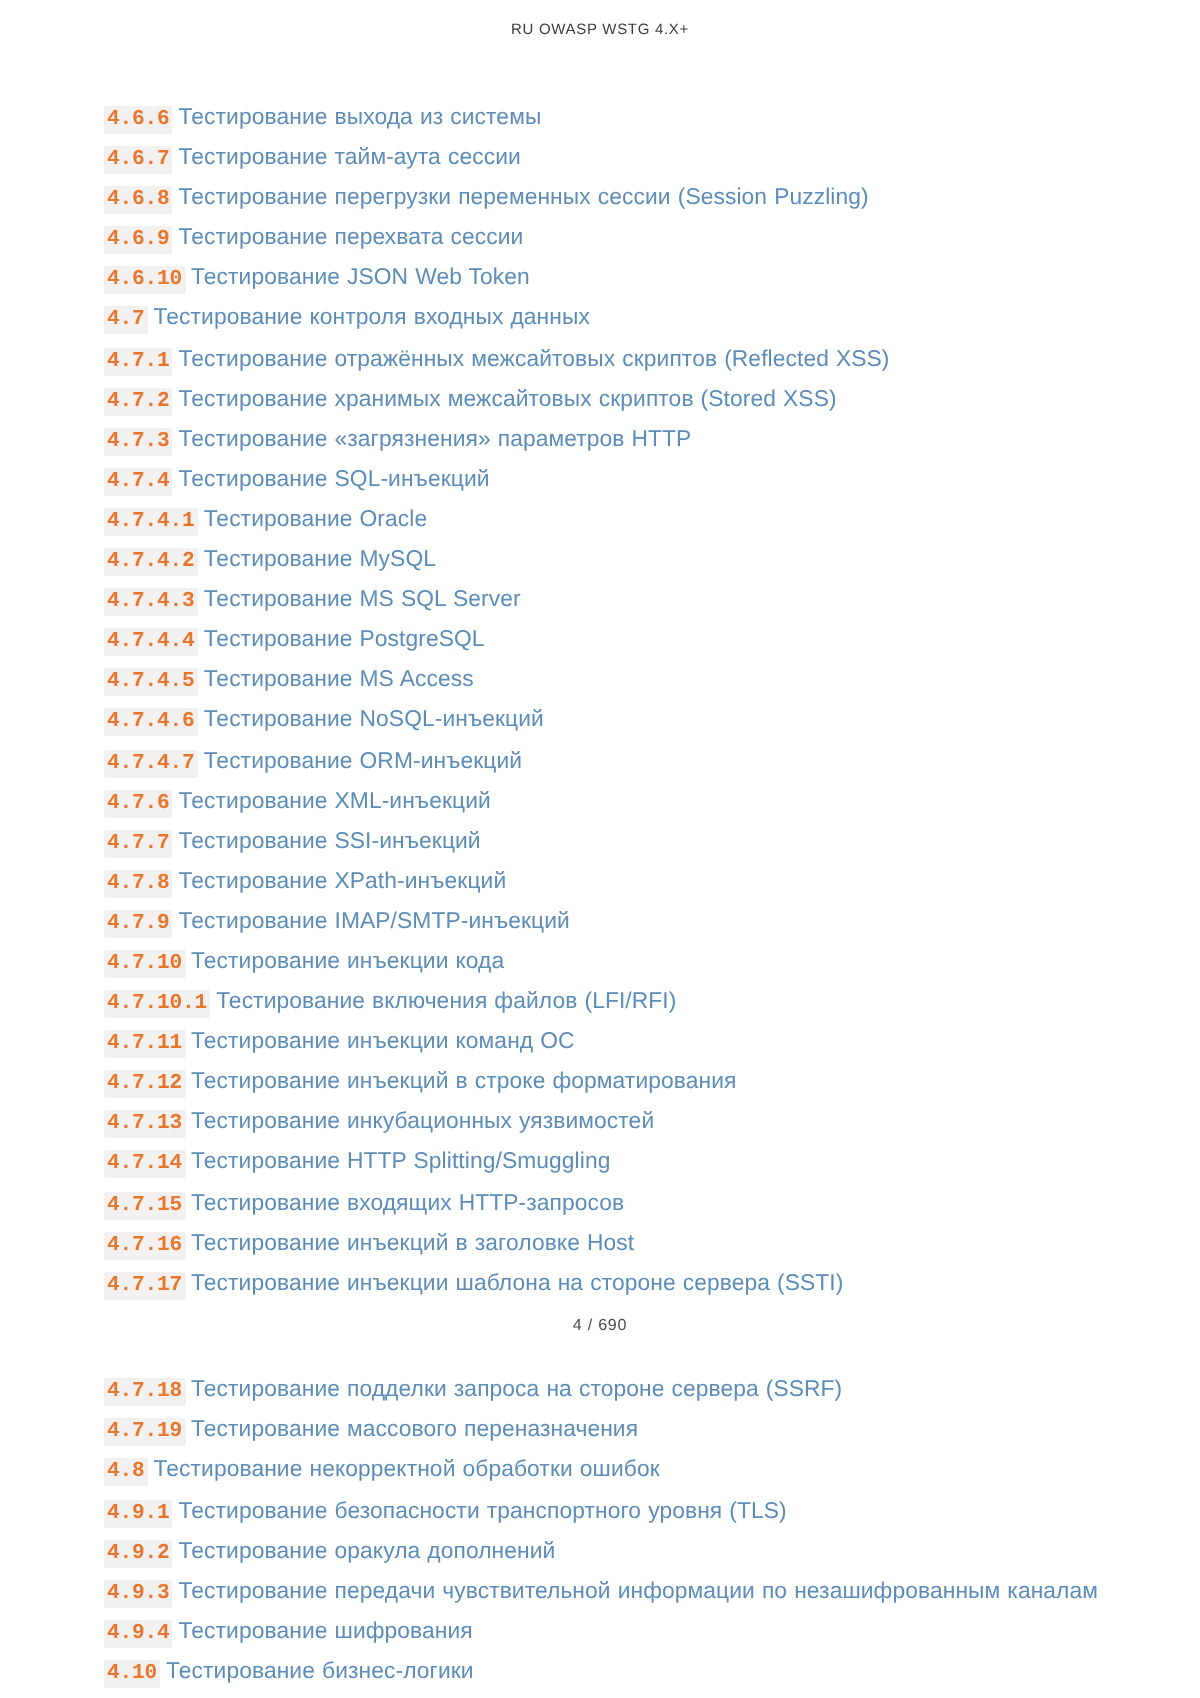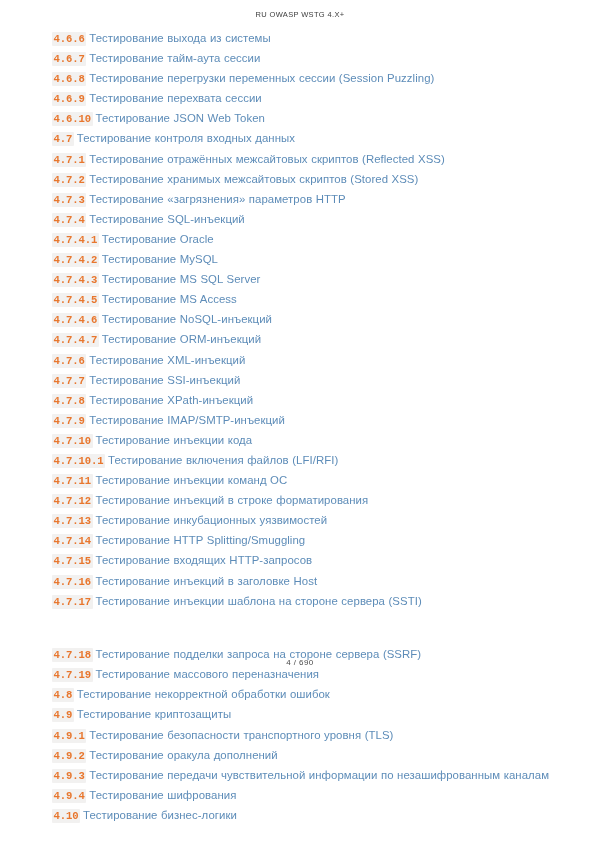--- a/index.html
+++ b/index.html
@@ -86,53 +86,53 @@
   }
 </style>
 </head>
 <body>
 
 <div class="page">
 
   <div class="doc-header">RU OWASP WSTG 4.X+</div>
 
   <div class="toc">
-      <a class="toc-entry" href="#" style="text-decoration: none;"><span class="toc-num">4.6.6</span><span class="toc-text">Тестирование выхода из системы</span></a>
+      <a class="toc-entry" href="#" style="text-decoration: none; margin-top: 21px;"><span class="toc-num">4.6.6</span><span class="toc-text">Тестирование выхода из системы</span></a>
       <a class="toc-entry" href="#" style="text-decoration: none;"><span class="toc-num">4.6.7</span><span class="toc-text">Тестирование тайм-аута сессии</span></a>
       <a class="toc-entry" href="#" style="text-decoration: none;"><span class="toc-num">4.6.8</span><span class="toc-text">Тестирование перегрузки переменных сессии (Session Puzzling)</span></a>
       <a class="toc-entry" href="#" style="text-decoration: none;"><span class="toc-num">4.6.9</span><span class="toc-text">Тестирование перехвата сессии</span></a>
       <a class="toc-entry" href="#" style="text-decoration: none;"><span class="toc-num">4.6.10</span><span class="toc-text">Тестирование JSON Web Token</span></a>
       <a class="toc-entry" href="#" style="text-decoration: none;"><span class="toc-num">4.7</span><span class="toc-text">Тестирование контроля входных данных</span></a>
       <a class="toc-entry" href="#" style="text-decoration: none;"><span class="toc-num">4.7.1</span><span class="toc-text">Тестирование отражённых межсайтовых скриптов (Reflected XSS)</span></a>
       <a class="toc-entry" href="#" style="text-decoration: none;"><span class="toc-num">4.7.2</span><span class="toc-text">Тестирование хранимых межсайтовых скриптов (Stored XSS)</span></a>
       <a class="toc-entry" href="#" style="text-decoration: none;"><span class="toc-num">4.7.3</span><span class="toc-text">Тестирование «загрязнения» параметров HTTP</span></a>
       <a class="toc-entry" href="#" style="text-decoration: none;"><span class="toc-num">4.7.4</span><span class="toc-text">Тестирование SQL-инъекций</span></a>
       <a class="toc-entry" href="#" style="text-decoration: none;"><span class="toc-num">4.7.4.1</span><span class="toc-text">Тестирование Oracle</span></a>
       <a class="toc-entry" href="#" style="text-decoration: none;"><span class="toc-num">4.7.4.2</span><span class="toc-text">Тестирование MySQL</span></a>
       <a class="toc-entry" href="#" style="text-decoration: none;"><span class="toc-num">4.7.4.3</span><span class="toc-text">Тестирование MS SQL Server</span></a>
+      <a class="toc-entry" href="#" style="text-decoration: none;"><span class="toc-num">4.7.4.4</span><span class="toc-text">Тестирование PostgreSQL</span></a>
       <a class="toc-entry" href="#" style="text-decoration: none;"><span class="toc-num">4.7.4.5</span><span class="toc-text">Тестирование MS Access</span></a>
       <a class="toc-entry" href="#" style="text-decoration: none;"><span class="toc-num">4.7.4.6</span><span class="toc-text">Тестирование NoSQL-инъекций</span></a>
       <a class="toc-entry" href="#" style="text-decoration: none;"><span class="toc-num">4.7.4.7</span><span class="toc-text">Тестирование ORM-инъекций</span></a>
       <a class="toc-entry" href="#" style="text-decoration: none;"><span class="toc-num">4.7.6</span><span class="toc-text">Тестирование XML-инъекций</span></a>
       <a class="toc-entry" href="#" style="text-decoration: none;"><span class="toc-num">4.7.7</span><span class="toc-text">Тестирование SSI-инъекций</span></a>
       <a class="toc-entry" href="#" style="text-decoration: none;"><span class="toc-num">4.7.8</span><span class="toc-text">Тестирование XPath-инъекций</span></a>
       <a class="toc-entry" href="#" style="text-decoration: none;"><span class="toc-num">4.7.9</span><span class="toc-text">Тестирование IMAP/SMTP-инъекций</span></a>
       <a class="toc-entry" href="#" style="text-decoration: none;"><span class="toc-num">4.7.10</span><span class="toc-text">Тестирование инъекции кода</span></a>
       <a class="toc-entry" href="#" style="text-decoration: none;"><span class="toc-num">4.7.10.1</span><span class="toc-text">Тестирование включения файлов (LFI/RFI)</span></a>
       <a class="toc-entry" href="#" style="text-decoration: none;"><span class="toc-num">4.7.11</span><span class="toc-text">Тестирование инъекции команд ОС</span></a>
       <a class="toc-entry" href="#" style="text-decoration: none;"><span class="toc-num">4.7.12</span><span class="toc-text">Тестирование инъекций в строке форматирования</span></a>
       <a class="toc-entry" href="#" style="text-decoration: none;"><span class="toc-num">4.7.13</span><span class="toc-text">Тестирование инкубационных уязвимостей</span></a>
       <a class="toc-entry" href="#" style="text-decoration: none;"><span class="toc-num">4.7.14</span><span class="toc-text">Тестирование HTTP Splitting/Smuggling</span></a>
       <a class="toc-entry" href="#" style="text-decoration: none;"><span class="toc-num">4.7.15</span><span class="toc-text">Тестирование входящих HTTP-запросов</span></a>
       <a class="toc-entry" href="#" style="text-decoration: none;"><span class="toc-num">4.7.16</span><span class="toc-text">Тестирование инъекций в заголовке Host</span></a>
       <a class="toc-entry" href="#" style="text-decoration: none;"><span class="toc-num">4.7.17</span><span class="toc-text">Тестирование инъекции шаблона на стороне сервера (SSTI)</span></a>
       <a class="toc-entry" href="#" style="text-decoration: none; margin-top: 37px;"><span class="toc-num">4.7.18</span><span class="toc-text">Тестирование подделки запроса на стороне сервера (SSRF)</span></a>
       <a class="toc-entry" href="#" style="text-decoration: none;"><span class="toc-num">4.7.19</span><span class="toc-text">Тестирование массового переназначения</span></a>
       <a class="toc-entry" href="#" style="text-decoration: none;"><span class="toc-num">4.8</span><span class="toc-text">Тестирование некорректной обработки ошибок</span></a>
-      <a class="toc-entry" href="#" style="text-decoration: none;"><span class="toc-num">4.9</span><span class="toc-text">Тестирование криптозащиты</span></a>
       <a class="toc-entry" href="#" style="text-decoration: none;"><span class="toc-num">4.9.1</span><span class="toc-text">Тестирование безопасности транспортного уровня (TLS)</span></a>
       <a class="toc-entry" href="#" style="text-decoration: none;"><span class="toc-num">4.9.2</span><span class="toc-text">Тестирование оракула дополнений</span></a>
       <a class="toc-entry" href="#" style="text-decoration: none;"><span class="toc-num">4.9.3</span><span class="toc-text">Тестирование передачи чувствительной информации по незашифрованным каналам</span></a>
       <a class="toc-entry" href="#" style="text-decoration: none;"><span class="toc-num">4.9.4</span><span class="toc-text">Тестирование шифрования</span></a>
       <a class="toc-entry" href="#" style="text-decoration: none;"><span class="toc-num">4.10</span><span class="toc-text">Тестирование бизнес-логики</span></a>
     </div>
 
   <div class="doc-footer">4 / 690</div>
 
 </div>

